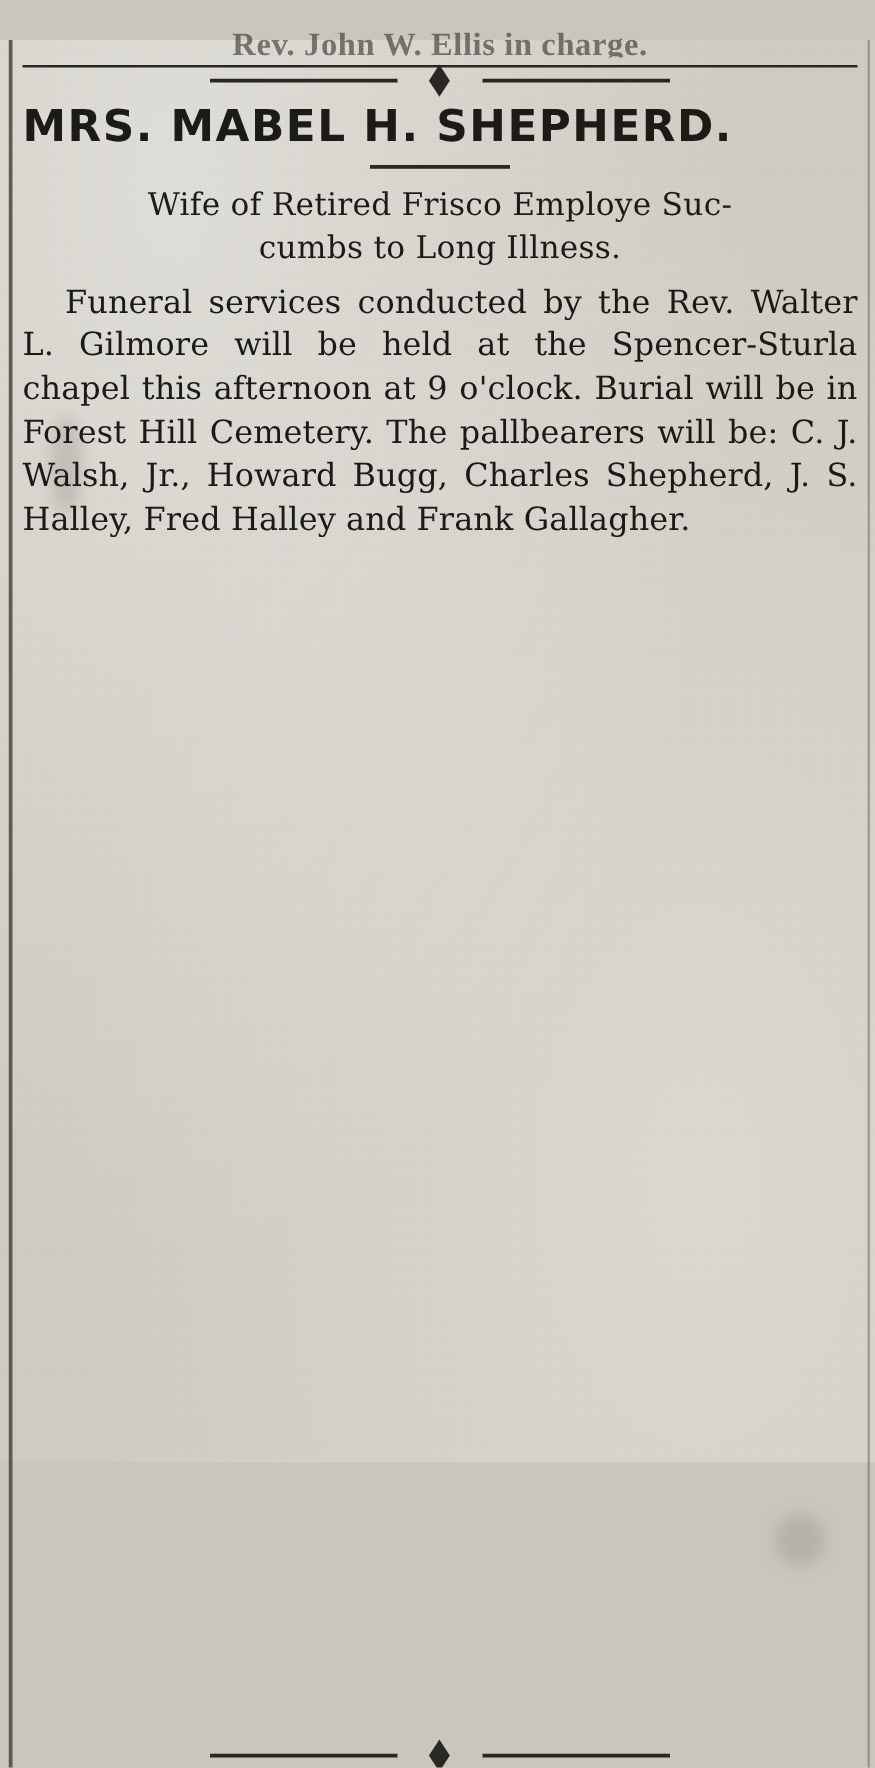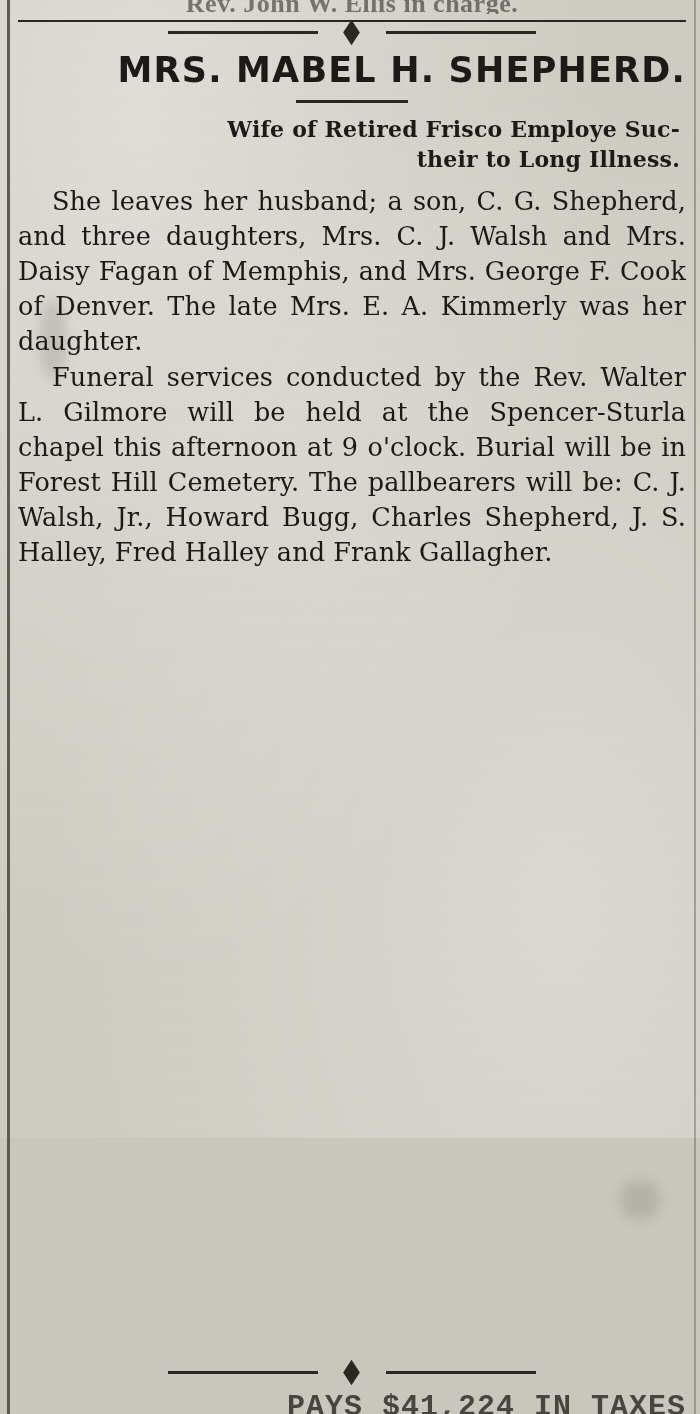--- a/index.html
+++ b/index.html
@@ -14,20 +14,21 @@
     font-family: "Liberation Serif", serif;
   }
   .page {
     position: relative;
     width: 700px;
     height: 1138px;
     background:
       radial-gradient(ellipse at 20% 10%, rgba(255,255,255,0.35), rgba(255,255,255,0) 60%),
       radial-gradient(ellipse at 80% 80%, rgba(255,255,255,0.25), rgba(255,255,255,0) 65%),
       #cfccc3;
+    margin-top: 32px;
   }
   .grain {
     position: absolute;
     inset: 0;
     pointer-events: none;
     opacity: 0.25;
     background-image:
       repeating-linear-gradient(0deg, rgba(0,0,0,0.035) 0px, rgba(0,0,0,0.035) 1px, rgba(255,255,255,0) 1px, rgba(255,255,255,0) 3px),
       repeating-linear-gradient(90deg, rgba(0,0,0,0.03) 0px, rgba(0,0,0,0.03) 1px, rgba(255,255,255,0) 1px, rgba(255,255,255,0) 4px);
   }
@@ -94,40 +95,40 @@
     position: absolute;
     left: 50%;
     top: 1px;
     width: 15px;
     height: 15px;
     margin-left: -8px;
     background: #2a2823;
     transform: rotate(45deg) skew(12deg, 12deg);
   }
   .headline {
-    text-align: right;
+    text-align: left;
     font-family: "DejaVu Sans", sans-serif;
     font-weight: bold;
     font-size: 35px;
     letter-spacing: 1.2px;
     color: #1d1b17;
     margin: 10px 0 8px 0;
     white-space: nowrap;
   }
   .sep-short {
     width: 112px;
     height: 3px;
     background: #2a2823;
     margin: 10px auto 12px auto;
   }
   .subhead {
-    text-align: right;
+    text-align: center;
     font-family: "DejaVu Serif", serif;
-    font-weight: bold;
-    font-size: 22px;
+    font-weight: normal;
+    font-size: 25px;
     color: #1d1b17;
     line-height: 1.35;
     letter-spacing: 0.2px;
     margin: 0 6px 10px 6px;
   }
   .body {
     font-family: "DejaVu Serif", serif;
     font-size: 25.5px;
     line-height: 1.37;
     color: #1b1a16;
@@ -211,25 +212,24 @@
       <span class="dia"></span>
       <span class="bar right"></span>
     </div>
 
     <h1 class="headline">MRS. MABEL H. SHEPHERD.</h1>
 
     <div class="sep-short"></div>
 
     <div class="subhead">
       <div>Wife of Retired Frisco Employe Suc-</div>
-      <div>their to Long Illness.</div>
+      <div>cumbs to Long Illness.</div>
     </div>
 
     <div class="body">
-      <p>She leaves her husband; a son, C. G. Shepherd, and three daughters, Mrs. C. J. Walsh and Mrs. Daisy Fagan of Memphis, and Mrs. George F. Cook of Denver. The late Mrs. E. A. Kimmerly was her daughter.</p>
       <p>Funeral services conducted by the Rev. Walter L. Gilmore will be held at the Spencer-Sturla chapel this afternoon at 9 o'clock. Burial will be in Forest Hill Cemetery. The pallbearers will be: C. J. Walsh, Jr., Howard Bugg, Charles Shepherd, J. S. Halley, Fred Halley and Frank Gallagher.</p>
     </div>
 
     <div class="bottom-orn">
       <span class="bar left"></span>
       <span class="dia"></span>
       <span class="bar right"></span>
     </div>
 
     <div class="clipped-bottom">PAYS $41,224 IN TAXES</div>

